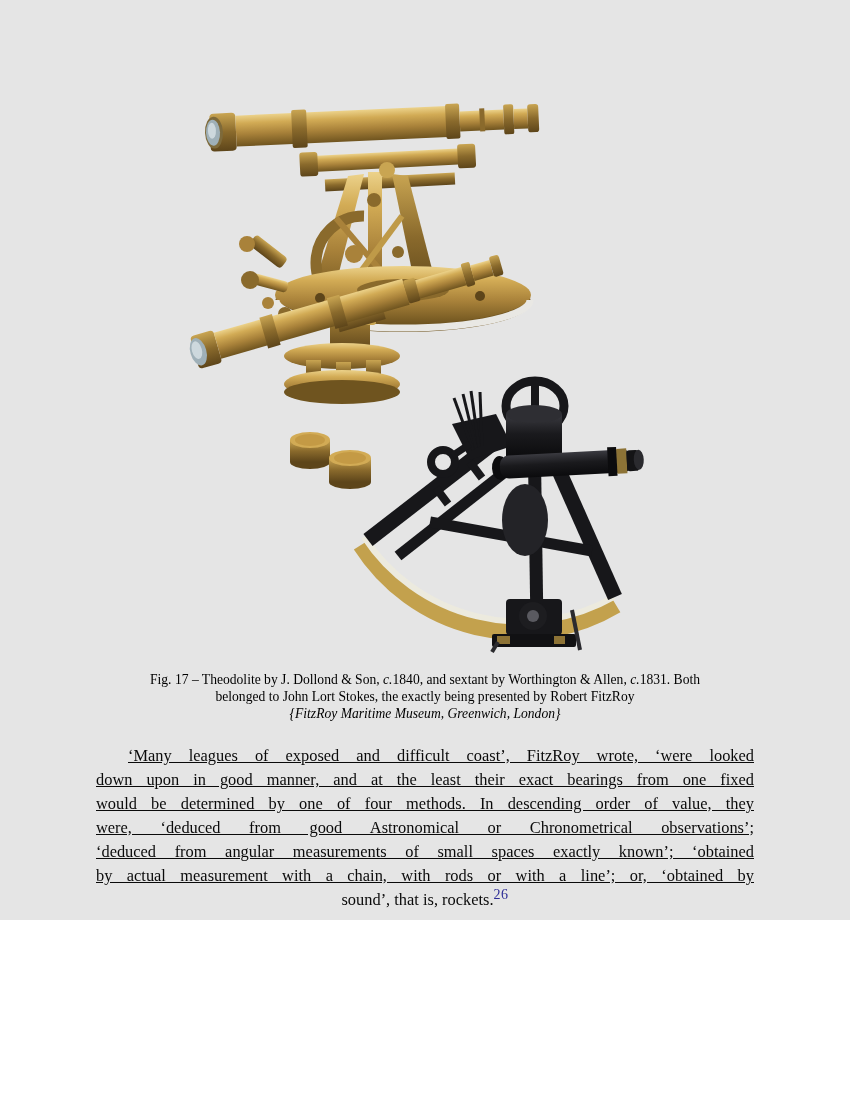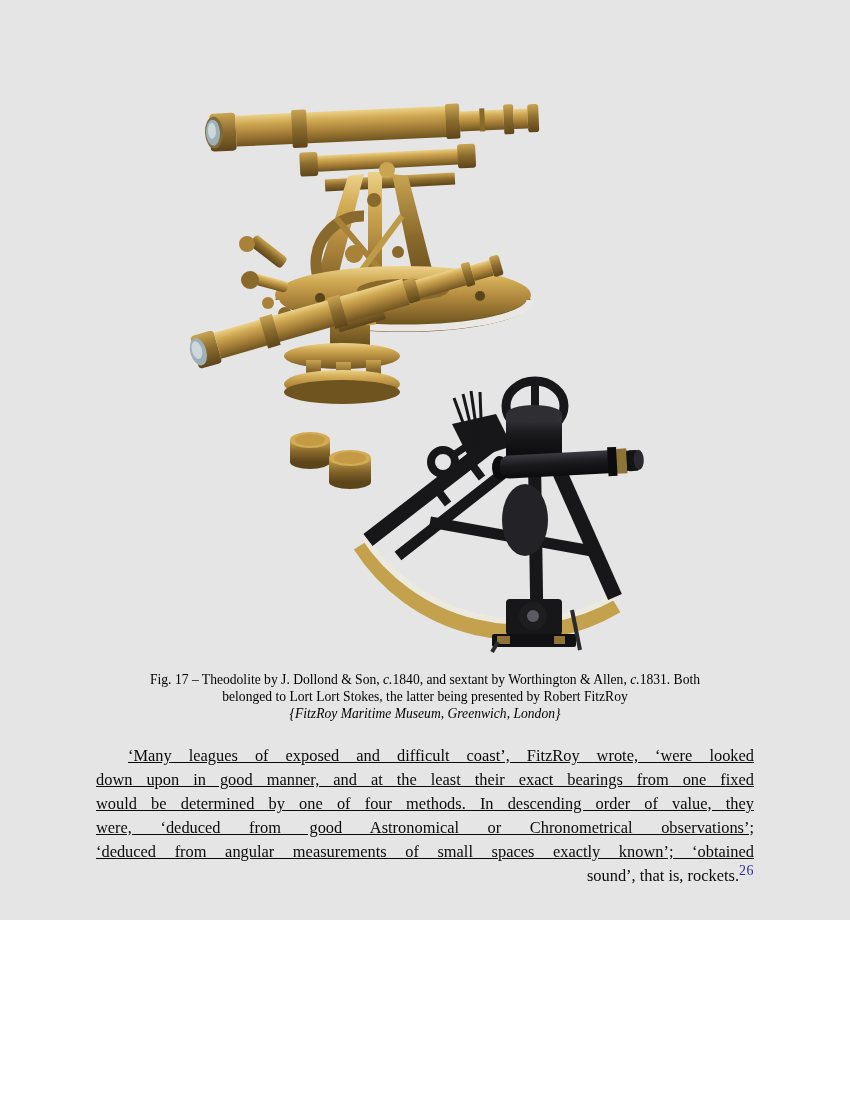--- a/index.html
+++ b/index.html
@@ -6,21 +6,21 @@
   .page{position:relative;width:850px;height:920px;background:#e5e5e5;overflow:hidden;
         font-family:"Liberation Serif", serif;color:#0a0a0a;padding-left:12px;}
   .photo{position:absolute;left:140px;top:48px;}
   .caption{position:absolute;left:96px;top:671px;width:658px;text-align:center;
            font-size:13.6px;line-height:17px;color:#000000;}
   .it{font-style:italic;}
   .bodytext{position:absolute;left:96px;top:744px;width:658px;font-size:16.4px;
             line-height:24px;}
   .jline{text-align:justify;text-align-last:justify;text-decoration:underline;}
   .indent{padding-left:32px;}
-  .plain{text-align:right;}
+  .plain{text-align:center;}
   sup.fn{color:#2d2d96;font-size:14px;line-height:0;vertical-align:6px;letter-spacing:.5px;}
   .watermark{position:absolute;left:0;top:984px;}
 </style>
 </head>
 <body>
 
 <div class="page">
 
   <svg class="photo" viewBox="0 0 580 615" width="580" height="615" aria-hidden="true">
     <defs>
@@ -176,30 +176,31 @@
       <rect x="352" y="586" width="84" height="13" rx="2" fill="#111113"></rect>
       <rect x="357" y="588" width="13" height="8" fill="#8d7336"></rect>
       <rect x="414" y="588" width="11" height="8" fill="#8d7336"></rect>
       <line x1="432" y1="562" x2="440" y2="602" stroke="#2a2a2e" stroke-width="4"></line>
       <line x1="358" y1="594" x2="352" y2="604" stroke="#2a2a2e" stroke-width="4"></line>
     </g>
   </svg>
 
   <div class="caption">
     <div><span>Fig. 17 – Theodolite by J. Dollond &amp; Son, </span><span class="it">c.</span><span>1840, and sextant by Worthington &amp; Allen, </span><span class="it">c.</span><span>1831. Both</span></div>
-    <div>belonged to Lort Lort Stokes, the latter being presented by Robert FitzRoy</div>
+    <div>belonged to John Lort Stokes, the exactly being presented by Robert FitzRoy</div>
     <div class="it">{FitzRoy Maritime Museum, Greenwich, London}</div>
   </div>
 
   <div class="bodytext">
     <div class="jline indent">‘Many leagues of exposed and difficult coast’, FitzRoy wrote, ‘were looked</div>
     <div class="jline">down upon in good manner, and at the least their exact bearings from one fixed</div>
     <div class="jline">would be determined by one of four methods. In descending order of value, they</div>
     <div class="jline">were, ‘deduced from good Astronomical or Chronometrical observations’;</div>
     <div class="jline">‘deduced from angular measurements of small spaces exactly known’; ‘obtained</div>
+    <div class="jline">by actual measurement with a chain, with rods or with a line’; or, ‘obtained by</div>
     <div class="plain"><span>sound’, that is, rockets.</span><sup class="fn">26</sup></div>
   </div>
 
   <svg class="watermark" viewBox="0 0 850 116" width="850" height="116" aria-hidden="true">
     <defs>
       <linearGradient id="wmg" x1="0" y1="0" x2="0" y2="1">
         <stop offset="0" stop-color="#ffffff"></stop>
         <stop offset="0.46" stop-color="#ffffff"></stop>
         <stop offset="0.46" stop-color="#67a8cd"></stop>
         <stop offset="1" stop-color="#67a8cd"></stop>

